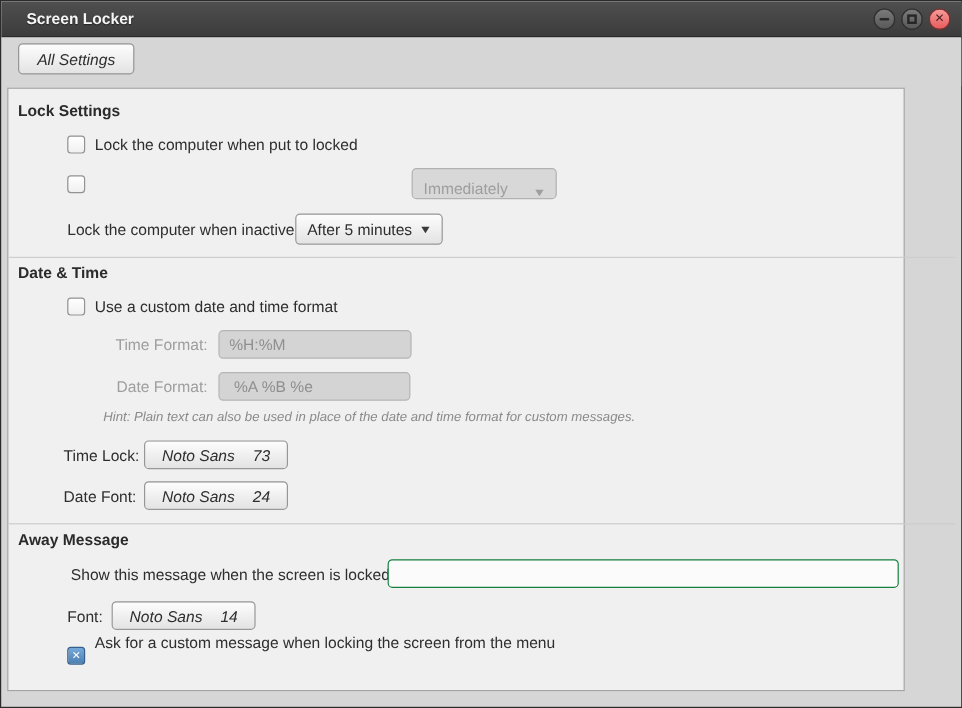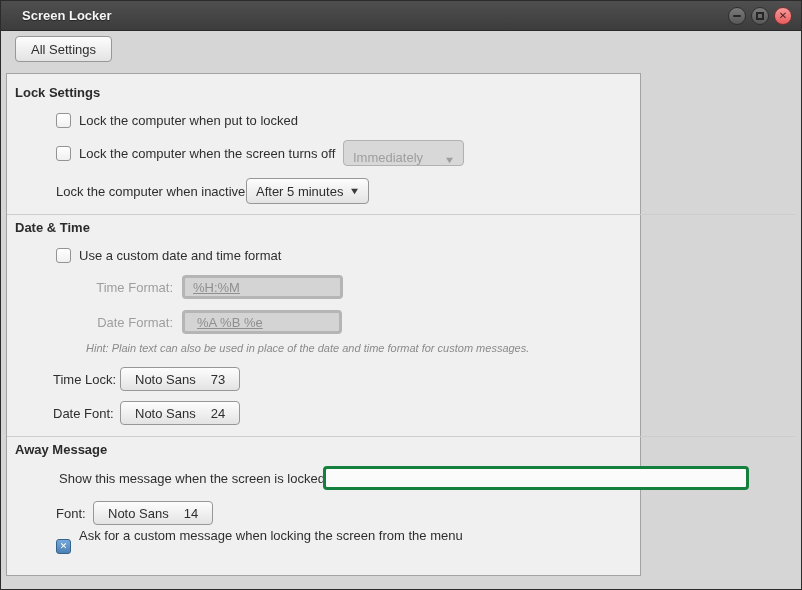--- a/index.html
+++ b/index.html
@@ -33,27 +33,27 @@
   .icon-min { width:8px; height:2px; background:#262626; border-radius:1px; }
   .icon-max { width:8px; height:8px; border:2px solid #262626; }
   .icon-close { font-size:10px; font-weight:bold; color:#4a1f1f; line-height:1; }
 
   
   .toolbar { position:absolute; left:1px; top:31px; width:800px; height:40px; background:#d6d6d6; }
   .btn {
     display:inline-flex; align-items:center; justify-content:center;
     background:linear-gradient(#fdfdfd,#e3e3e3);
     border:1px solid #979797; border-radius:4px;
-    color:#2e2e2e; font-size:13px;
+    color:#2e2e2e; font-size:13px;font-style:italic;
   }
   .all-settings { position:absolute; left:13px; top:4px; width:97px; height:26px; }
 
   
   .panel {
-    position:absolute; left:5px; top:72px; width:635px; height:503px;
+    position:absolute; left:5px; top:72px; width:748px; height:503px;
     background:#f0f0f0; border:1px solid #a3a3a3;
   }
   .sec-title { position:absolute; left:8px; font-weight:bold; font-size:13px; color:#2b2b2b; }
   .sep { position:absolute; left:0; width:789px; height:1px; background:#cdcdcd; }
 
   .row-label { position:absolute; white-space:nowrap; }
 
   
   .checkbox {
     position:absolute; width:15px; height:15px;
@@ -73,23 +73,23 @@
     display:flex; align-items:center; padding:0 9px;
     background:linear-gradient(#fdfdfd,#e3e3e3); border:1px solid #979797;
   }
   .dropdown .arrow { margin-left:auto; font-size:9px; color:#3a3a3a; transform:scaleX(1.3); }
   .dropdown.disabled { background:#d8d8d8; border-color:#b2b2b2; color:#9e9e9e;align-items:flex-end; }
   .dropdown.disabled .arrow { color:#9e9e9e; }
 
   
   .entry {
     position:absolute; height:24px; border-radius:4px;
-    border:3px solid #15803d; background:#fbfbfb;
+    border:1px solid #15803d; background:#fbfbfb;
     padding:0 8px; font-family:"Liberation Sans","DejaVu Sans",sans-serif;
-    font-size:13px; color:#2e2e2e; outline:none;text-decoration:underline;
+    font-size:13px; color:#2e2e2e; outline:none;
   }
   .entry:disabled, .entry.disabled {
     background:#d4d4d4; border-color:#b5b5b5; color:#8f8f8f;
   }
   .dim { color:#9e9e9e; }
   .hint { position:absolute; font-style:italic; font-size:11px; color:#8a8a8a; white-space:nowrap; }
 
   
   .font-btn { position:absolute; height:24px; padding:0 14px; gap:15px; }
 </style>
@@ -118,21 +118,20 @@
   </div>
 
   <div class="panel">
 
     <div class="sec-title" style="top:11px;">Lock Settings</div>
 
     <div class="checkbox" style="left:49px; top:39px;"></div>
     <div class="row-label" style="left:72px; top:39px;">Lock the computer when put to locked</div>
 
     <div class="checkbox" style="left:49px; top:72px;"></div>
-    <div class="row-label" style="left:72px; top:72px;">Lock the computer when the screen turns off</div>
     <div class="dropdown disabled" style="left:336px; top:66px; width:121px;">
       <span>Immediately</span>
       <span class="arrow">▼</span>
     </div>
 
     <div class="row-label" style="left:49px; top:110px;">Lock the computer when inactive</div>
     <div class="dropdown" style="left:239px; top:104px; width:123px;">
       <span>After 5 minutes</span>
       <span class="arrow">▼</span>
     </div>

